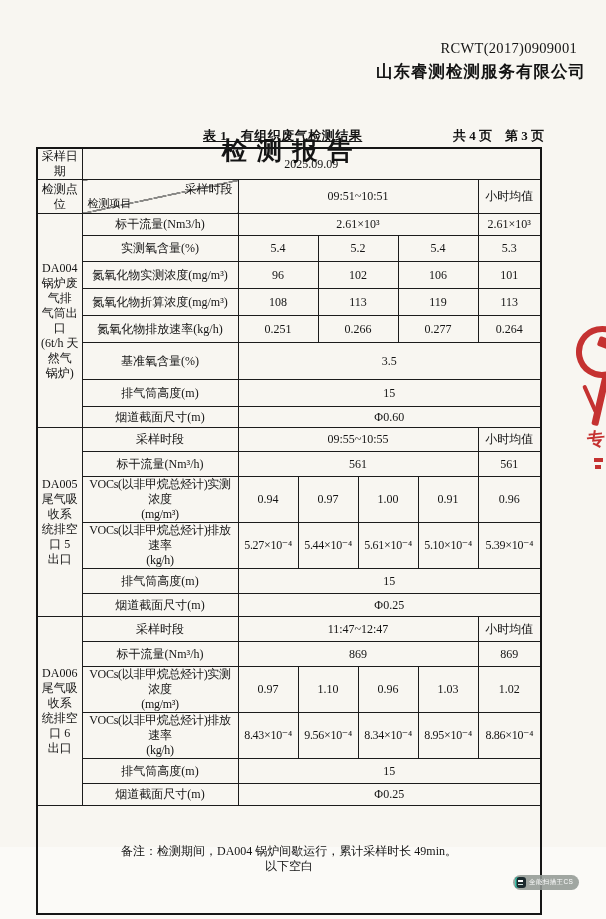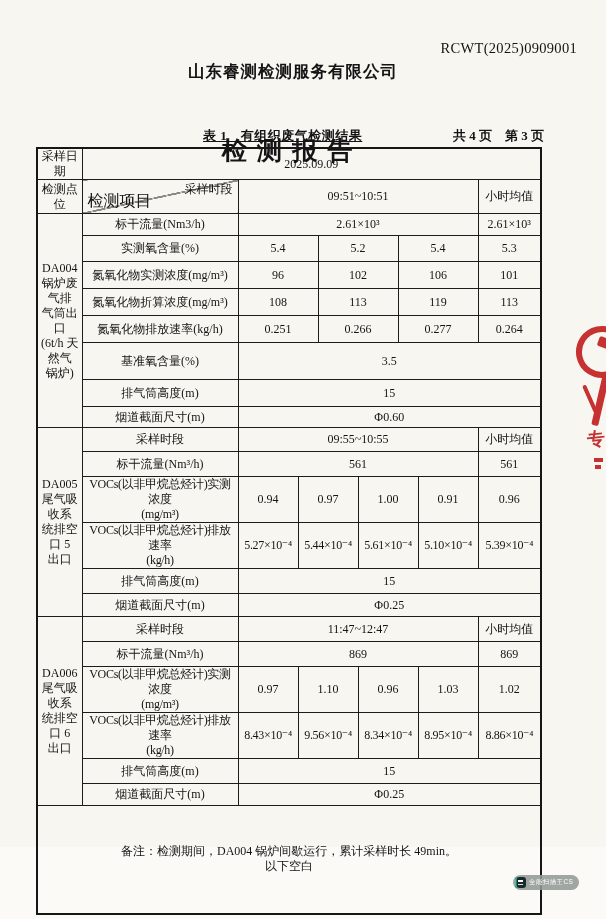--- a/index.html
+++ b/index.html
@@ -5,21 +5,21 @@
   html,body{margin:0;padding:0;}
   body{
     width:606px;height:919px;position:relative;overflow:hidden;
     background:#f8f6f1;
     font-family:"Liberation Serif","DejaVu Serif",serif;
     color:#141414;
   }
   .bottom-area{position:absolute;left:0;right:0;top:847px;height:72px;background:#fbfaf7;}
   
   .report-no{position:absolute;top:40px;right:29px;font-size:14.5px;letter-spacing:.3px;}
-  .company{position:absolute;top:61px;left:0;width:586px;text-align:center;font-size:16.5px;font-weight:bold;letter-spacing:1px;}
+  .company{position:absolute;top:61px;left:0;width:586px;text-align:right;font-size:16.5px;font-weight:bold;letter-spacing:1px;}
   .doc-title{position:absolute;top:89px;left:0;width:576px;text-align:center;font-size:25px;font-weight:bold;letter-spacing:2px;margin-top:45px;}
   .caption{position:absolute;top:127px;left:203px;font-size:13px;font-weight:bold;letter-spacing:.5px;text-decoration:underline;}
   .page-info{position:absolute;top:127px;left:453px;font-size:13px;font-weight:bold;}
   
   table.t{
     position:absolute;left:36px;top:147px;width:504px;
     border-collapse:collapse;table-layout:fixed;
     border:2px solid #161616;
     padding-left:32px;
   }
@@ -29,21 +29,21 @@
     padding:0 2px;font-size:12px;line-height:1.25;
     overflow:hidden;
   }
   .c-loc{font-size:11.5px;}
   .pre{white-space:pre-line;}
   .lbl-sm{font-size:10.5px;letter-spacing:-.3px;line-height:1.3;}
   .diag{position:relative;padding:0;
     background-image:linear-gradient(to bottom right,transparent 49.3%,#1c1c1c 49.3%,#1c1c1c 50.7%,transparent 50.7%);
   }
   .diag .d-top{position:absolute;top:2px;right:5px;font-size:12px;}
-  .diag .d-bot{position:absolute;bottom:2px;left:5px;font-size:16px;}
+  .diag .d-bot{position:absolute;bottom:2px;left:5px;font-size:11px;}
   .note-cell{text-align:left;vertical-align:top;padding:5px 9px;font-size:12.5px;line-height:1.65;}
   
   .stamp{position:absolute;top:322px;right:0;width:38px;height:160px;color:#c01d1d;opacity:.9;pointer-events:none;}
   .st-ring{position:absolute;top:4px;right:-22px;width:40px;height:40px;border:6px solid #c01d1d;border-radius:50%;transform:rotate(-12deg);}
   .st-blob{position:absolute;top:16px;right:-6px;width:14px;height:10px;background:#c01d1d;transform:rotate(20deg);border-radius:2px;}
   .st-bar{position:absolute;top:52px;right:2px;width:7px;height:52px;background:#c01d1d;transform:rotate(13deg);border-radius:2px;}
   .st-bar2{position:absolute;top:62px;right:14px;width:4px;height:30px;background:#c01d1d;transform:rotate(-24deg);border-radius:2px;}
   .st-char{position:absolute;top:105px;right:1px;font-size:18px;font-weight:bold;transform:rotate(-6deg);}
   .st-dot1{position:absolute;top:136px;right:3px;width:9px;height:4px;background:#c01d1d;}
   .st-dot2{position:absolute;top:143px;right:5px;width:6px;height:4px;background:#c01d1d;}
@@ -53,21 +53,21 @@
   .wm-icon{width:11px;height:11px;border-radius:3px;background:#1c2a2e;position:relative;box-shadow:inset 1.5px 0 0 #3ec6ae;}
   .wm-icon::before{content:"";position:absolute;left:3px;top:3px;width:5px;height:2px;background:#fff;}
   .wm-icon::after{content:"";position:absolute;left:3px;top:6.5px;width:5px;height:1.5px;background:#cfe6e0;}
   .wm-label{color:#fff;font-size:6.5px;font-family:"Liberation Sans","DejaVu Sans",sans-serif;letter-spacing:.4px;white-space:nowrap;}
 </style>
 </head>
 <body>
 
 <div class="bottom-area"></div>
 
-<div class="report-no">RCWT(2025)0909001</div>
+<div class="report-no">RCWT(2017)0909001</div>
 <div class="company">山东睿测检测服务有限公司</div>
 <div class="doc-title">检 测 报 告</div>
 <div class="caption">表 1　有组织废气检测结果</div>
 <div class="page-info">共 4 页　第 3 页</div>
 
 <table class="t">
   <colgroup>
     <col style="width:45px">
       <col style="width:156px">
     <col style="width:20px">

